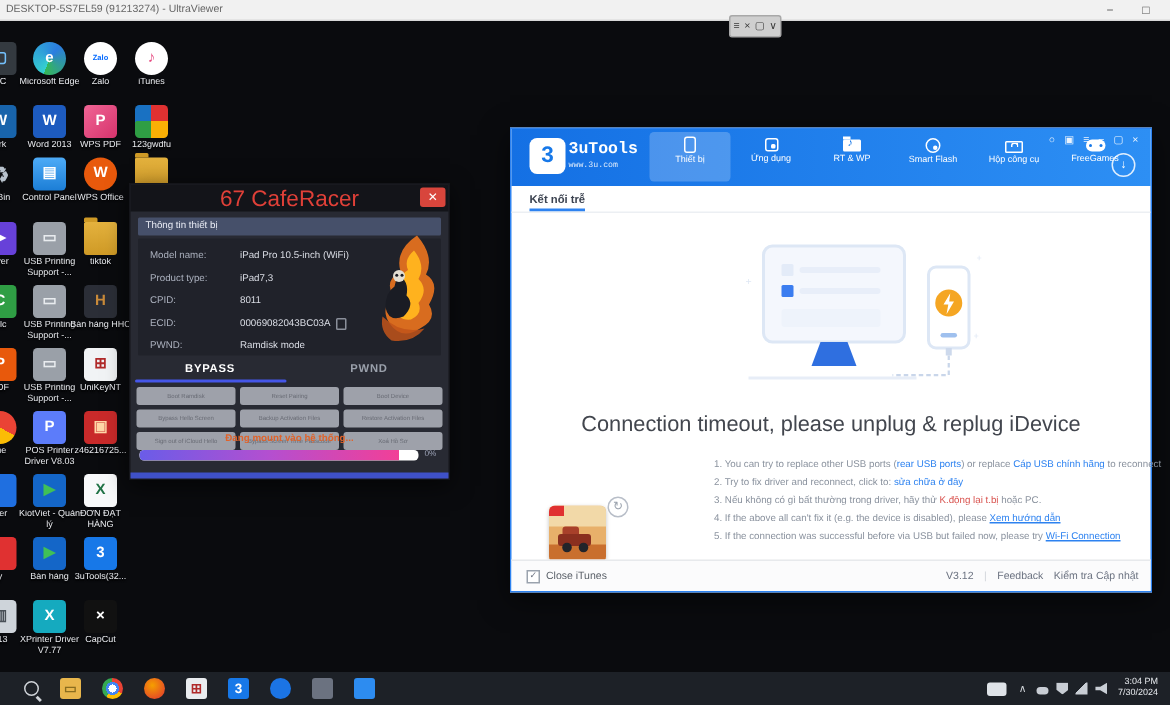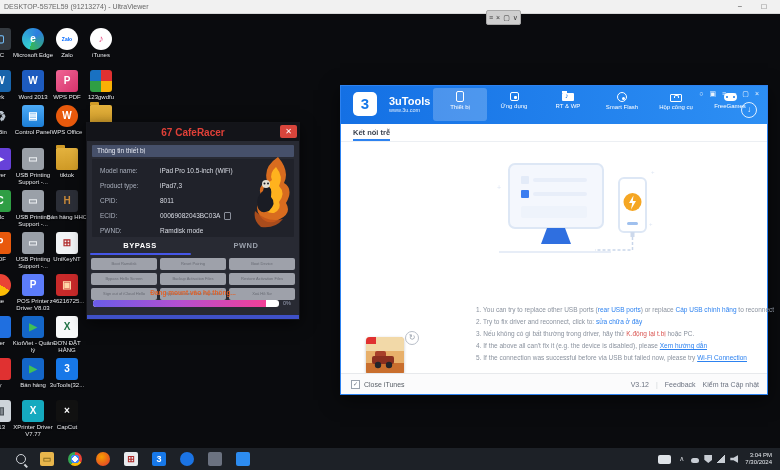--- a/index.html
+++ b/index.html
@@ -25,21 +25,21 @@
   .dic.folder::before{content:"";position:absolute;left:0;top:-3px;width:9px;height:3px;
     background:#cf9a26;border-radius:1px 1px 0 0;}
   .dg{font-size:10px;font-weight:bold;color:#fff;line-height:1;}
   .dlb{margin-top:2px;font-size:6px;line-height:7px;color:#e8eaee;text-shadow:0 1px 1px #000;
     max-height:14px;overflow:hidden;}
   
   .cafe{position:absolute;left:86px;top:122px;width:212px;height:196px;background:#282a33;
     border:1px solid #14151a;box-shadow:0 4px 14px rgba(0,0,0,.6);z-index:5;}
   .cafe-tb{position:absolute;left:0;top:0;right:0;height:18px;background:#131419;
     display:flex;align-items:center;justify-content:center;}
-  .cafe-tb .tt{color:#e04038;font-weight:bold;font-size:10px;}
+  .cafe-tb .tt{color:#e04038;font-weight:normal;font-size:15px;}
   .cafe-x{position:absolute;right:2px;top:2px;width:17px;height:13px;background:#d8453c;
     color:#fff;font-size:8px;line-height:13px;text-align:center;border-radius:2px;}
   .cafe-sec{position:absolute;left:5px;right:5px;top:22px;height:12px;background:#46506a;
     color:#e9ecf5;font-size:6.5px;line-height:12px;padding-left:5px;box-sizing:border-box;border-radius:1px;}
   .cafe-info{position:absolute;left:5px;right:5px;top:36px;height:78px;background:#20222a;border-radius:1px;}
   .cr-row{position:relative;height:15px;display:flex;align-items:center;}
   .cr-row:first-child{margin-top:4px;}
   .cr-l{width:60px;margin-left:8px;font-size:6.5px;color:#aab0bd;}
   .cr-v{font-size:6.5px;color:#dadde5;}
   .copy-ic{display:inline-block;width:5px;height:6px;border:1px solid #8a8f9a;margin-left:4px;border-radius:1px;}
@@ -60,21 +60,21 @@
   .cafe-pct{position:absolute;left:196px;top:177px;font-size:5.5px;color:#9aa0b4;}
   .cafe-bottom{position:absolute;left:0;right:0;bottom:0;height:4px;background:#3f51c8;}
   
   .u3{position:absolute;left:340px;top:85px;width:428px;height:310px;background:#fff;
     border:1px solid #2d82f0;box-shadow:0 5px 18px rgba(0,0,0,.55);z-index:6;box-sizing:border-box;}
   .u3-head{position:absolute;left:0;top:0;right:0;height:38px;
     background:linear-gradient(90deg,#1470e4,#2d8ff4);}
   .u3-logo{position:absolute;left:12px;top:6px;display:flex;align-items:center;}
   .u3-logo .sq{width:24px;height:24px;background:#fff;border-radius:5px;color:#1778e8;
     font-size:15px;font-weight:bold;text-align:center;line-height:24px;}
-  .u3-logo .bt{margin-left:12px;color:#fff;}
+  .u3-logo .bt{margin-left:2px;color:#fff;font-family:Liberation Mono, monospace;}
   .u3-logo .b1{font-size:11px;font-weight:bold;line-height:11px;}
   .u3-logo .b2{font-size:5.5px;opacity:.85;}
   .u3-nav{position:absolute;left:92px;top:2px;display:flex;}
   .nav-it{width:54px;height:33px;border-radius:3px;text-align:center;padding-top:3px;box-sizing:border-box;}
   .nav-it.active{background:rgba(255,255,255,.22);}
   .nav-lb{font-size:6px;color:#fff;margin-top:2px;}
   .nic{width:12px;height:11px;margin:0 auto;position:relative;}
   .nic-phone{width:8px;border:1px solid #fff;border-radius:2px;height:11px;box-sizing:border-box;}
   .nic-cube{width:9px;height:9px;border:1px solid #fff;border-radius:2px;margin-top:1px;box-sizing:border-box;}
   .nic-cube::after{content:"";position:absolute;left:3px;top:3px;width:3px;height:3px;background:#fff;border-radius:1px;}
@@ -480,20 +480,21 @@
       <path d="M56 70 L74 70 L80 86 L50 86 Z" fill="#2f6fe0"></path>
       <line x1="8" y1="94" x2="120" y2="94" stroke="#e7edf7" stroke-width="2"></line>
       <rect x="128" y="20" width="27" height="54" rx="5" fill="#ffffff" stroke="#dde7f5" stroke-width="2"></rect>
       <circle cx="141.5" cy="44" r="9" fill="#f5a623"></circle>
       <path d="M142.5 37.5 l-4.5 7.5 h3.2 l-1.2 6.5 l5-8.5 h-3.2 z" fill="#ffffff"></path>
       <rect x="136" y="64" width="11" height="3" rx="1.5" fill="#9fc0ee"></rect>
       <rect x="139.5" y="74" width="4" height="5" fill="#cdd9ec"></rect>
       <path d="M141.5 79 V92 H104" fill="none" stroke="#c9d6ea" stroke-width="1.5" stroke-dasharray="3 2"></path>
     </svg>
 
+    <div class="u3-headline">Connection timeout, please unplug &amp; replug iDevice</div>
     <div class="u3-tips">
         <div class="tip"><span>1. </span><span>You can try to replace other USB ports (</span><span class="link">rear USB ports</span><span>) or replace </span><span class="link">Cáp USB chính hãng</span><span> to reconnect</span></div>
         <div class="tip"><span>2. </span><span>Try to fix driver and reconnect, click to: </span><span class="link">sửa chữa ở đây</span></div>
         <div class="tip"><span>3. </span><span>Nếu không có gì bất thường trong driver, hãy thử </span><span class="danger">K.động lại t.bị</span><span> hoặc PC.</span></div>
         <div class="tip"><span>4. </span><span>If the above all can't fix it (e.g. the device is disabled), please </span><span class="link-u">Xem hướng dẫn</span></div>
         <div class="tip"><span>5. </span><span>If the connection was successful before via USB but failed now, please try </span><span class="link-u">Wi-Fi Connection</span></div>
       </div>
     <div class="u3-refresh">↻</div>
 
     <svg class="u3-ad" width="38" height="38" viewBox="0 0 38 38">

